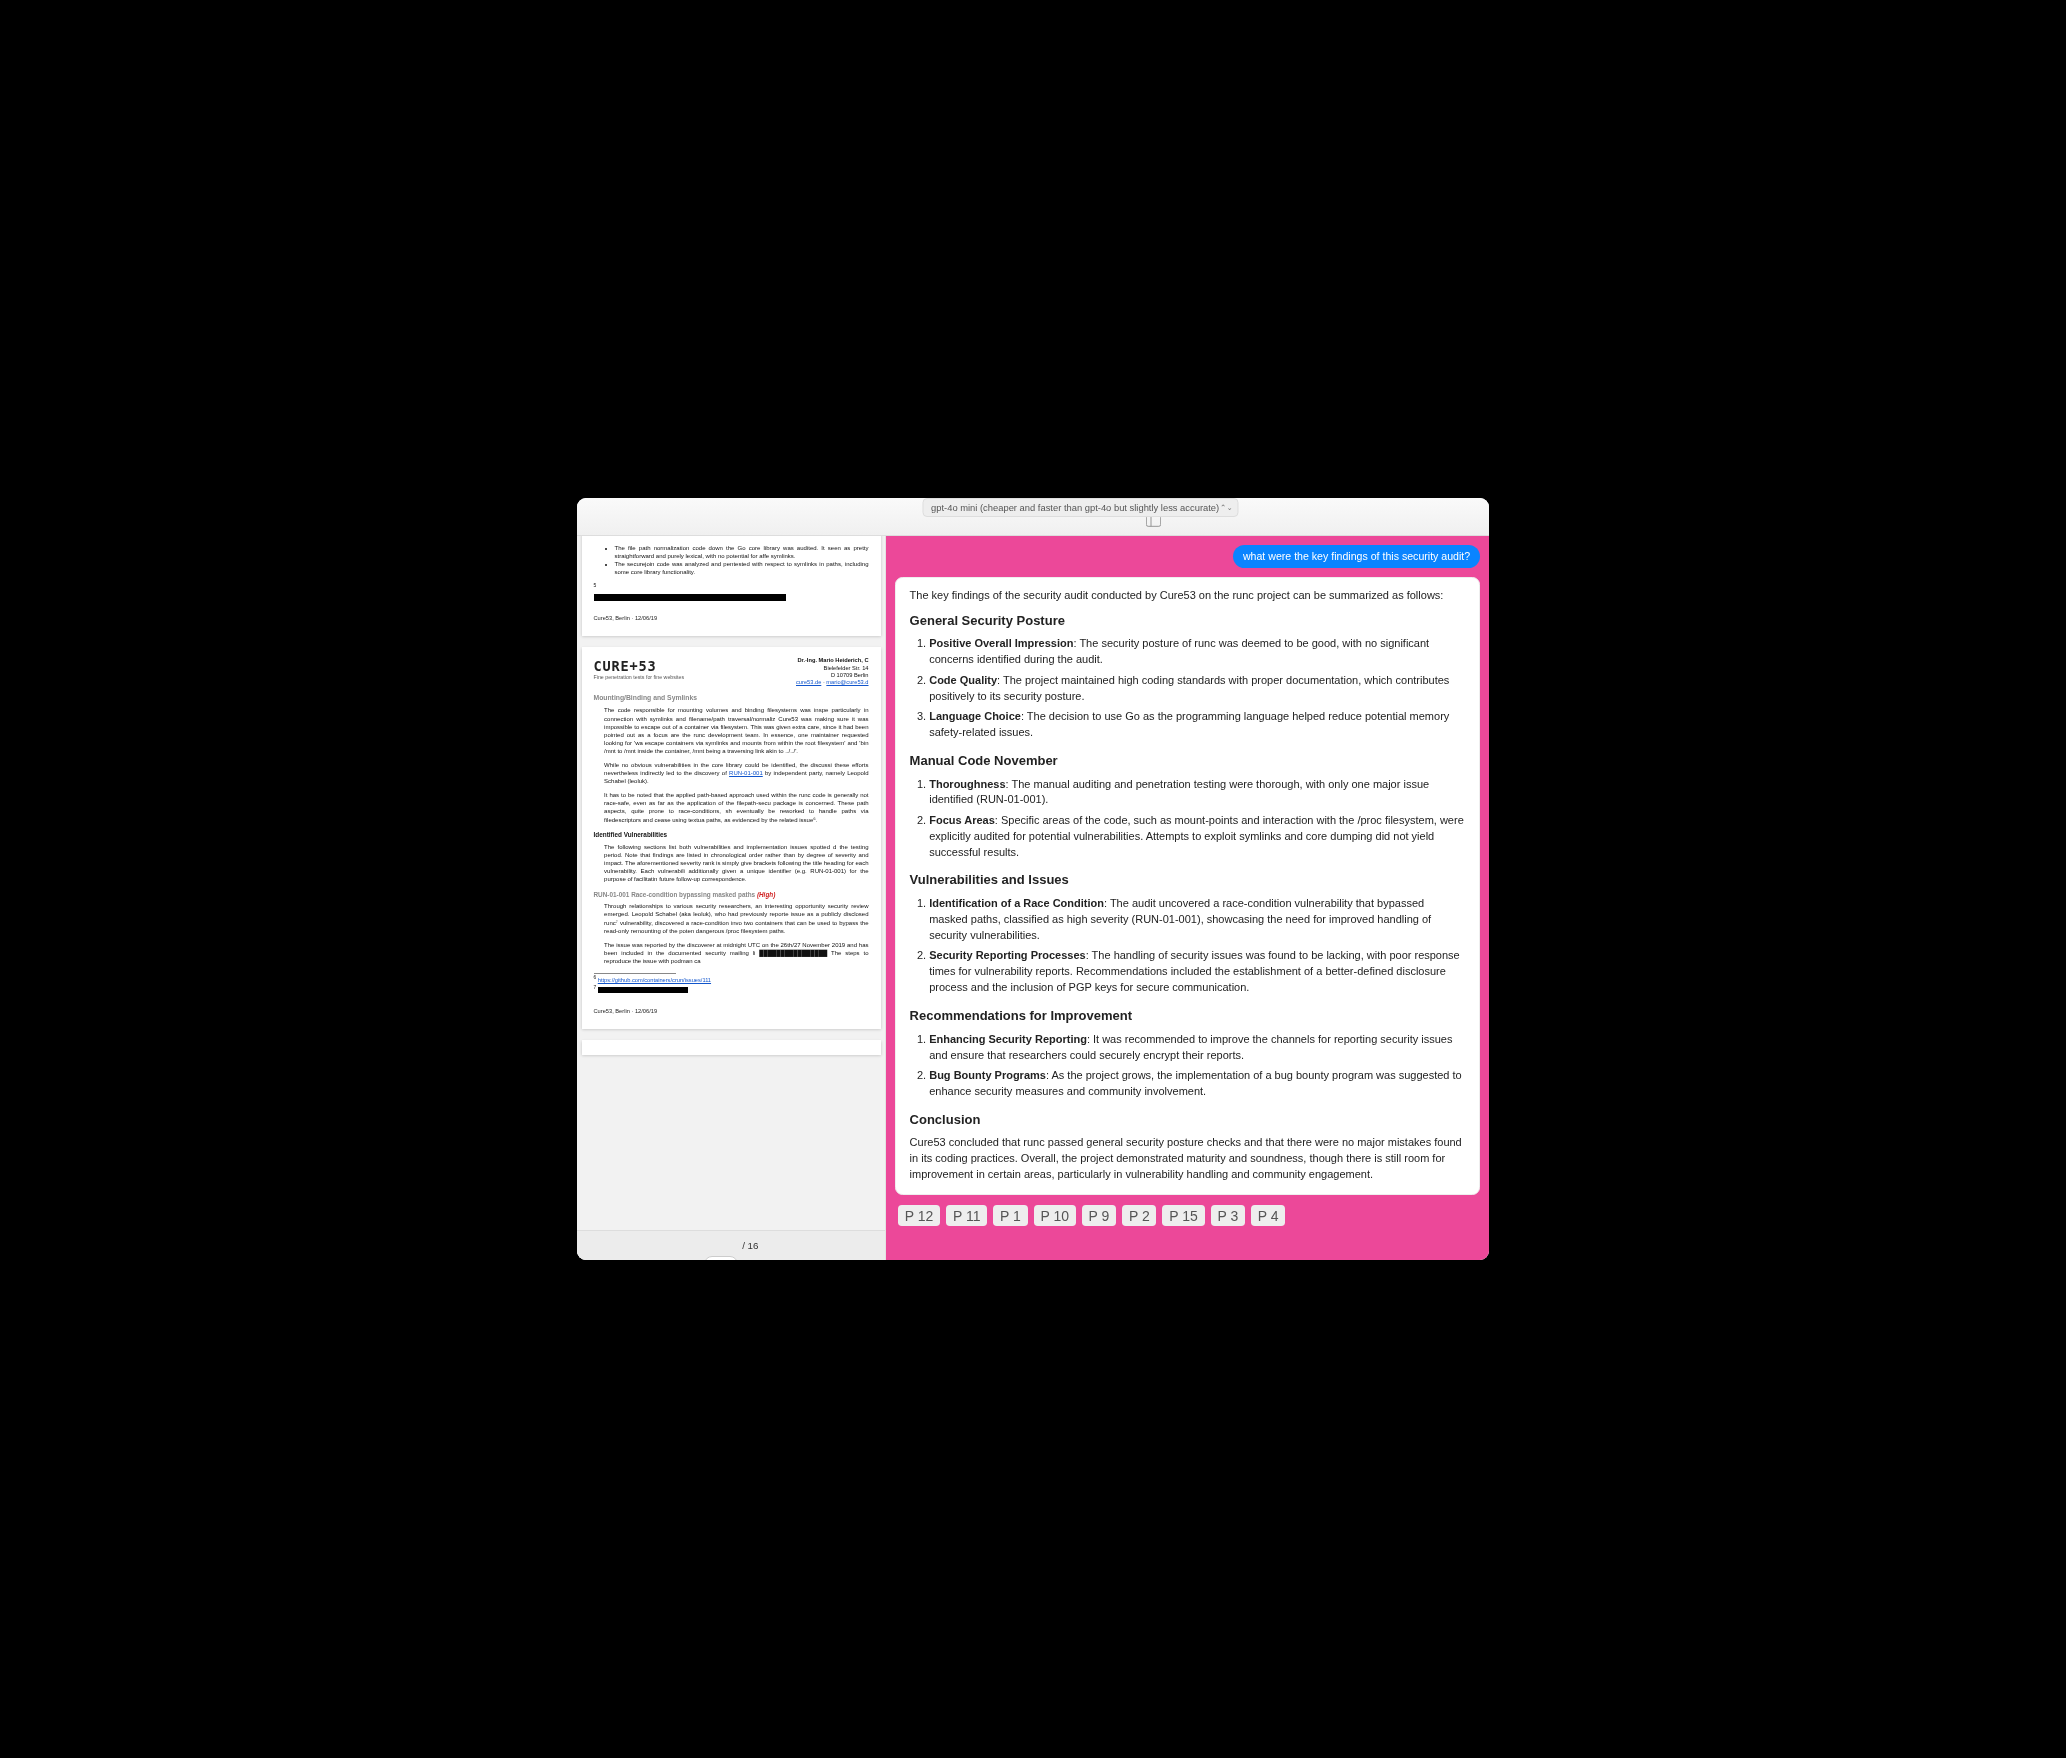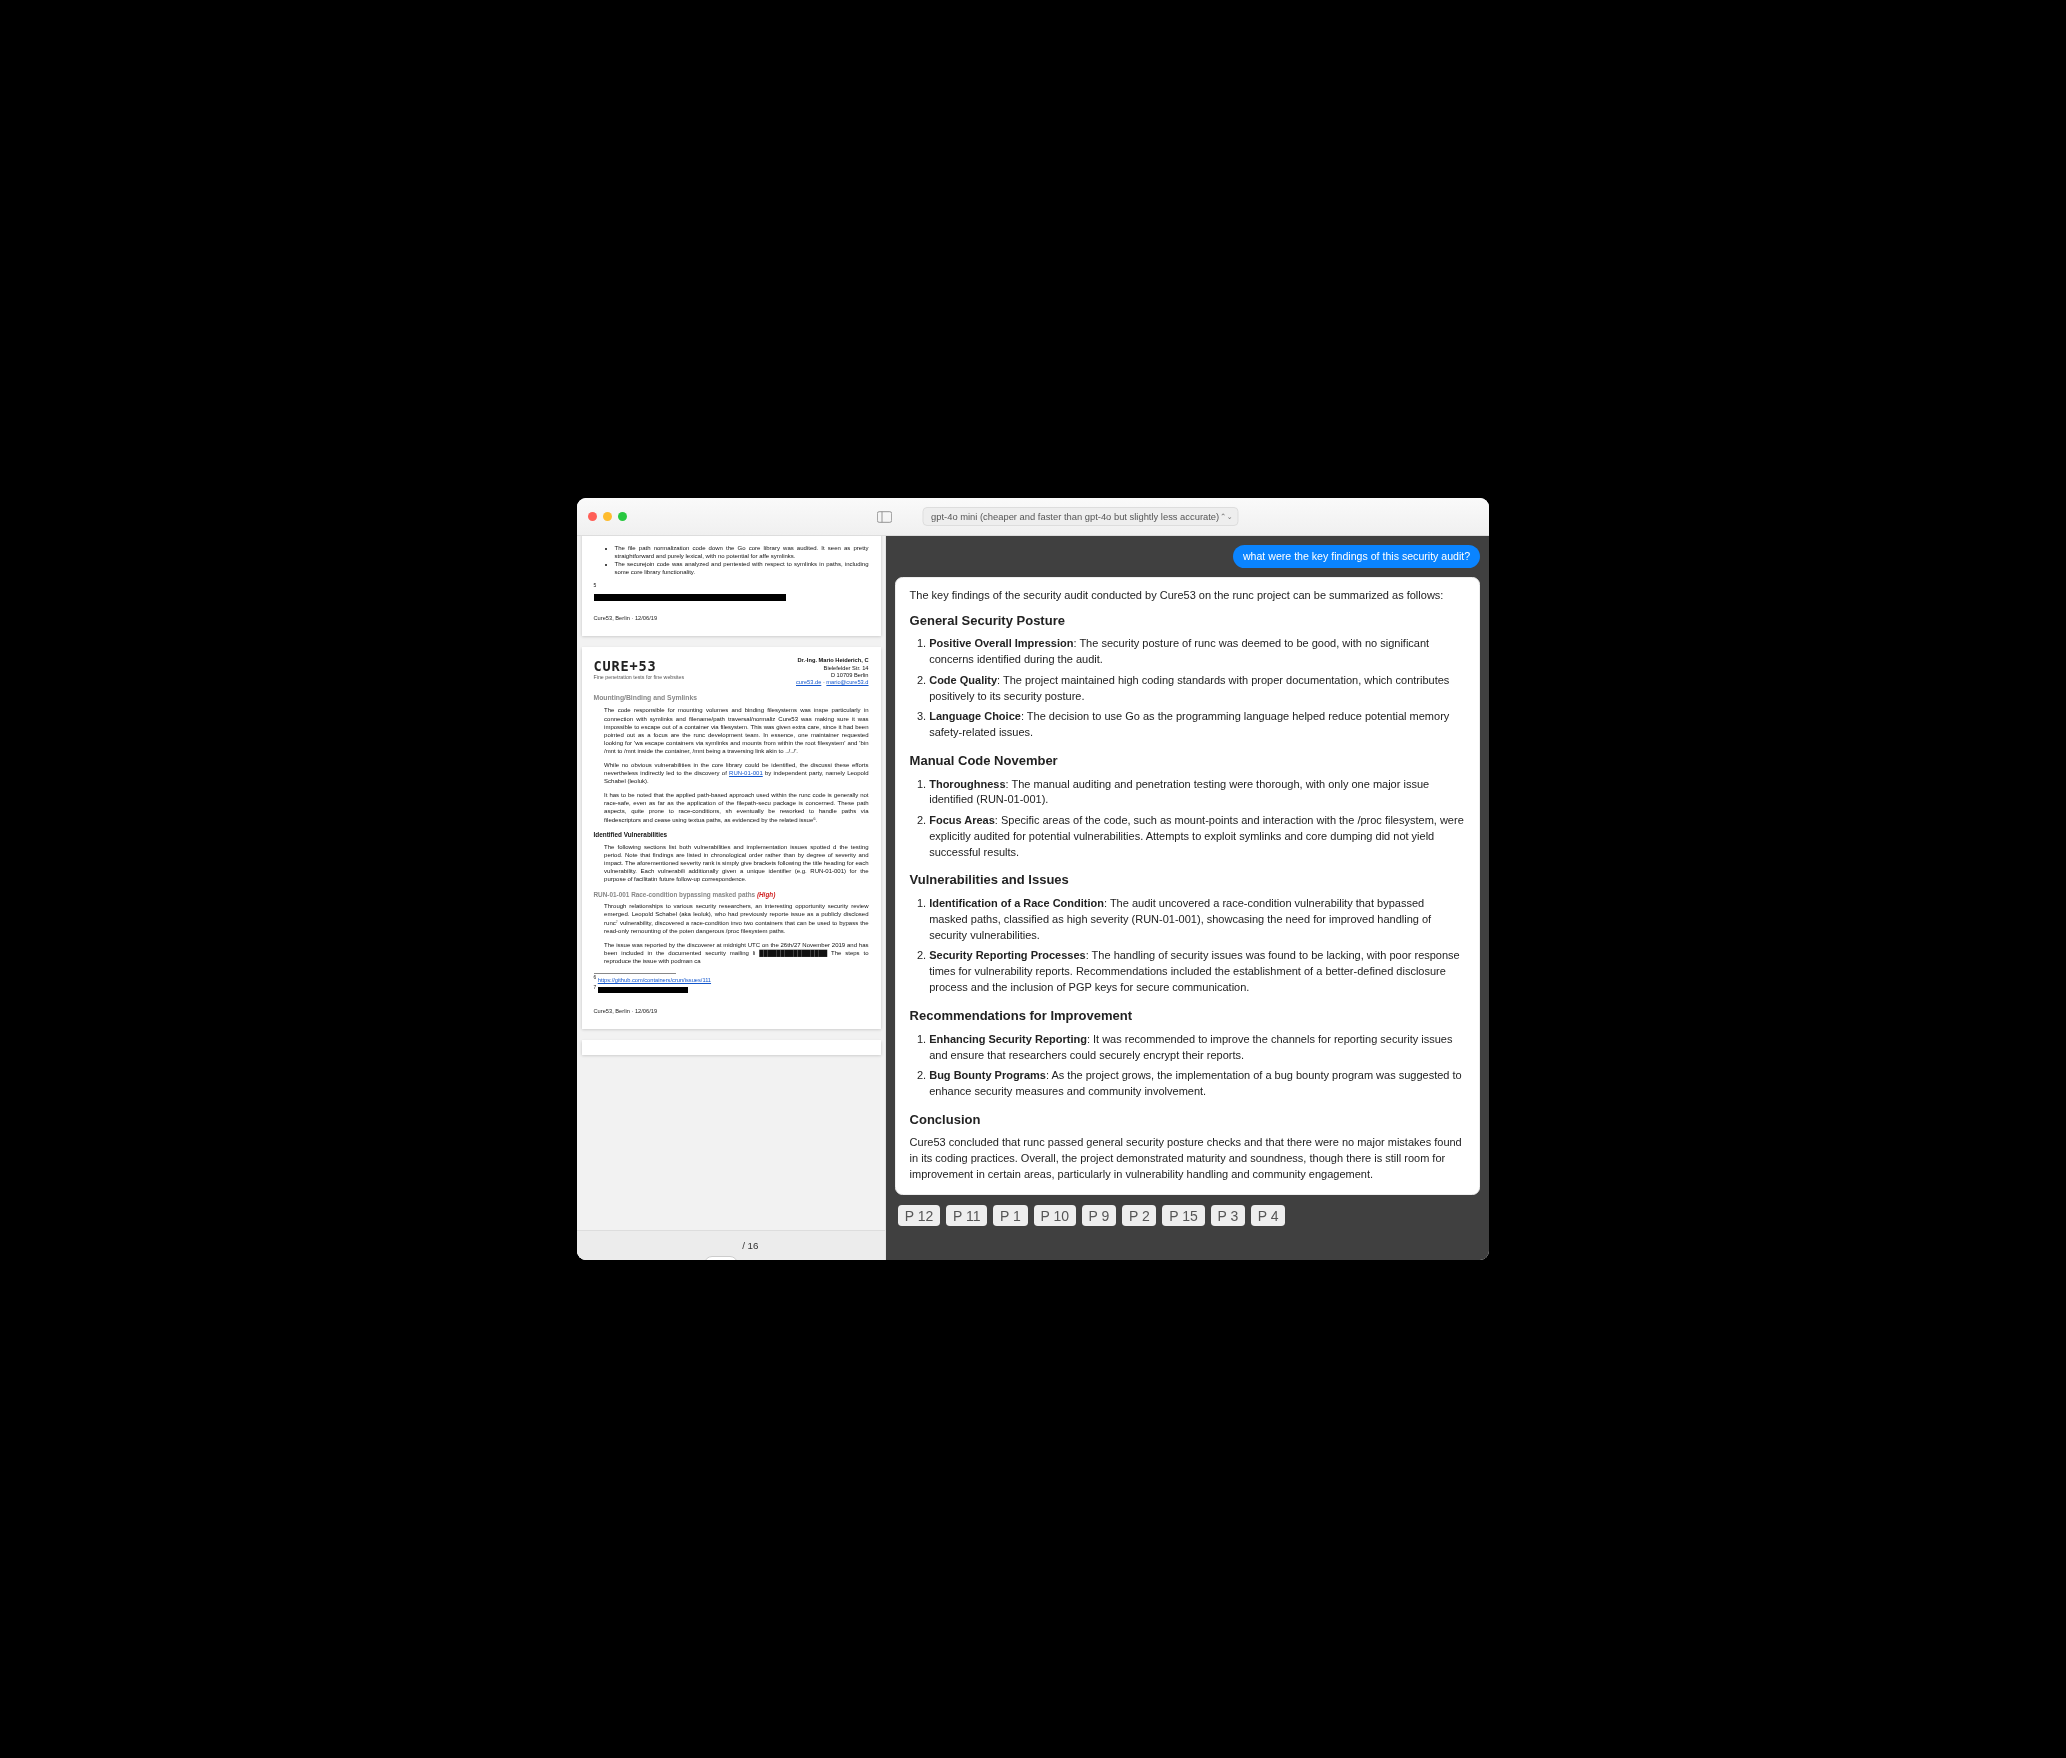--- a/index.html
+++ b/index.html
@@ -23,20 +23,21 @@
   }
   .titlebar {
     height: 38px;
     background: linear-gradient(#fafafa,#f0f0f0);
     border-bottom: 0.8px solid #ddd;
     display: flex;
     align-items: center;
     padding: 0 10.6px;
     gap: 6px;
     position: relative;
+    flex-direction: column;
   }
   .traffic { display:flex; gap:6px; }
   .traffic .dot { width:9px; height:9px; border-radius:50%; }
   .dot.red{background:#ff5f57;} .dot.yellow{background:#febc2e;} .dot.green{background:#28c840;}
   .sidebar-toggle {
     margin-left: 241px;
     width:21px;height:16.6px;
     display:flex;align-items:center;justify-content:center;
     color:#888;
   }
@@ -85,21 +86,21 @@
   .page .logotag{font-size:5.3px;color:#555;margin-top:-1.5px;}
   .page .addr{font-size:5.7px;text-align:right;line-height:1.3;}
   .page .spacer{height:6px;}
   .page .indent{margin-left:10.6px;}
   .doc-footer{
     height:30px;background:#ececec;border-top:0.8px solid #ddd;
     display:flex;align-items:center;justify-content:center;gap:4.5px;
     font-size:9.8px;color:#333;
   }
   .doc-footer .pagenum{background:#fff;border:0.8px solid #ccc;border-radius:8px;padding:1.5px 10.6px;margin-top:36px;}
-  .chat-pane{flex:1;display:flex;flex-direction:row;background:#404040;overflow:hidden;}
+  .chat-pane{flex:1;display:flex;flex-direction:row;background:#ec4899;overflow:hidden;}
   .chat-scroll{flex:1;overflow-y:auto;padding:9px 9px 3px 9px;}
   .user-bubble{
     background:#0a84ff;color:#fff;border-radius:12px;
     padding:5.3px 9.8px;font-size:10.6px;max-width:70%;
     margin-left:auto;margin-bottom:9px;width:fit-content;
   }
   .assistant-card{
     background:#fff;border:0.8px solid #eee;border-radius:7.5px;
     padding:10.6px 13.6px;color:#222;font-size:11px;line-height:1.45;
     margin-bottom:9px;

